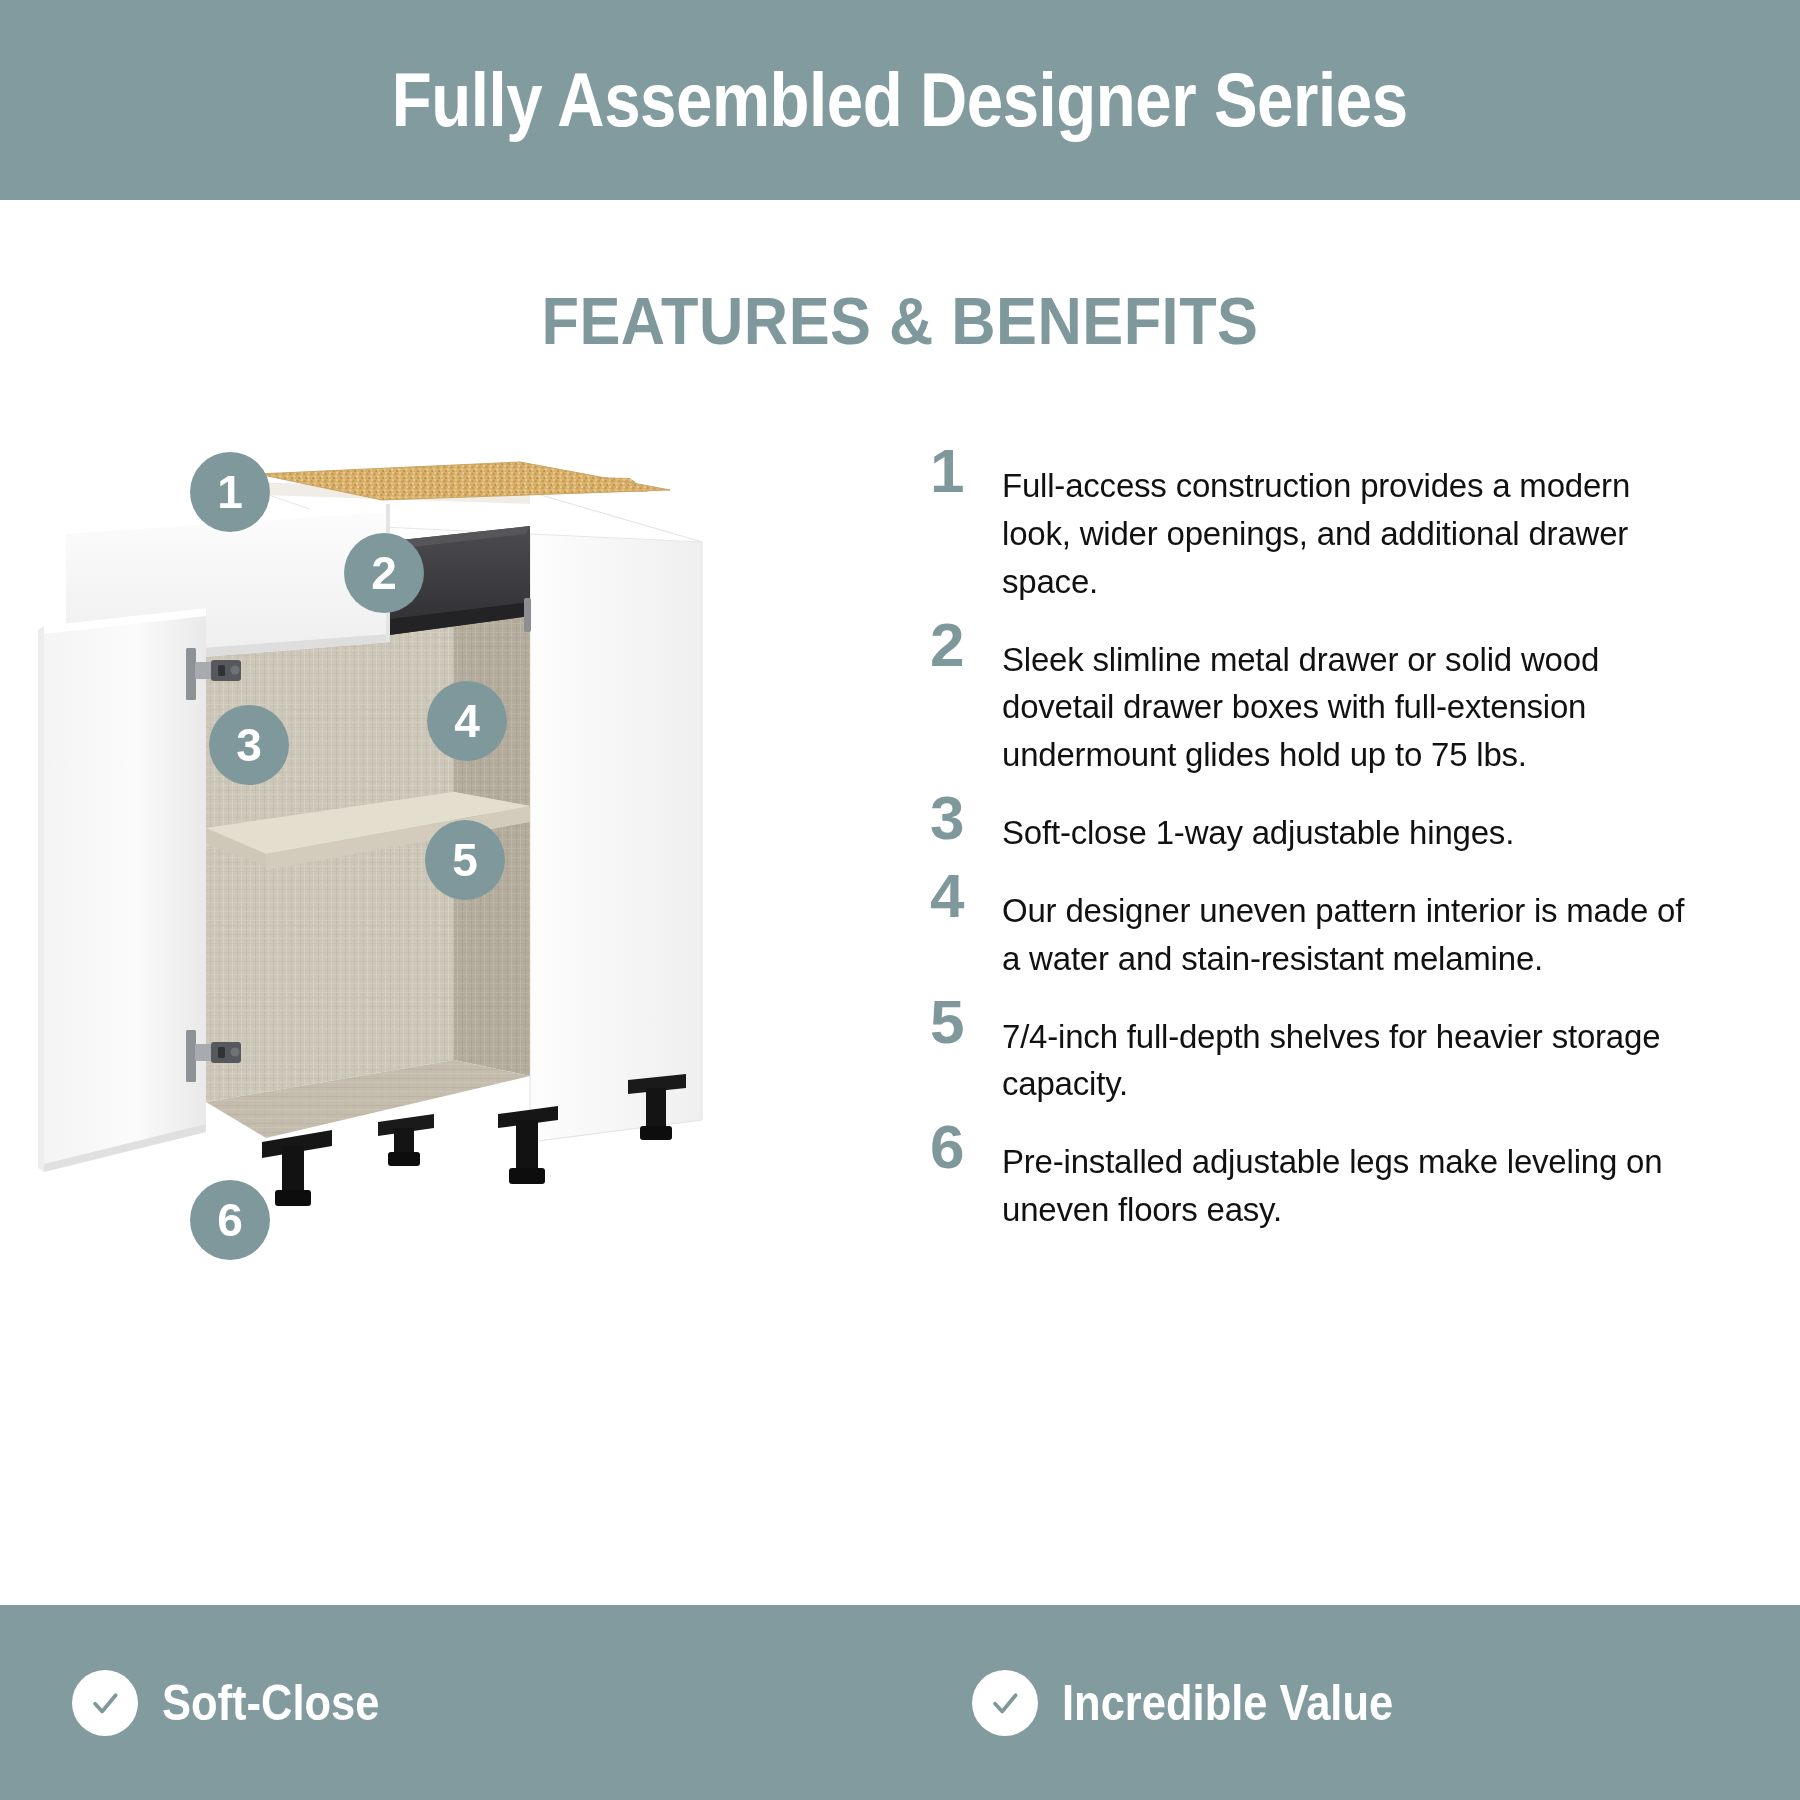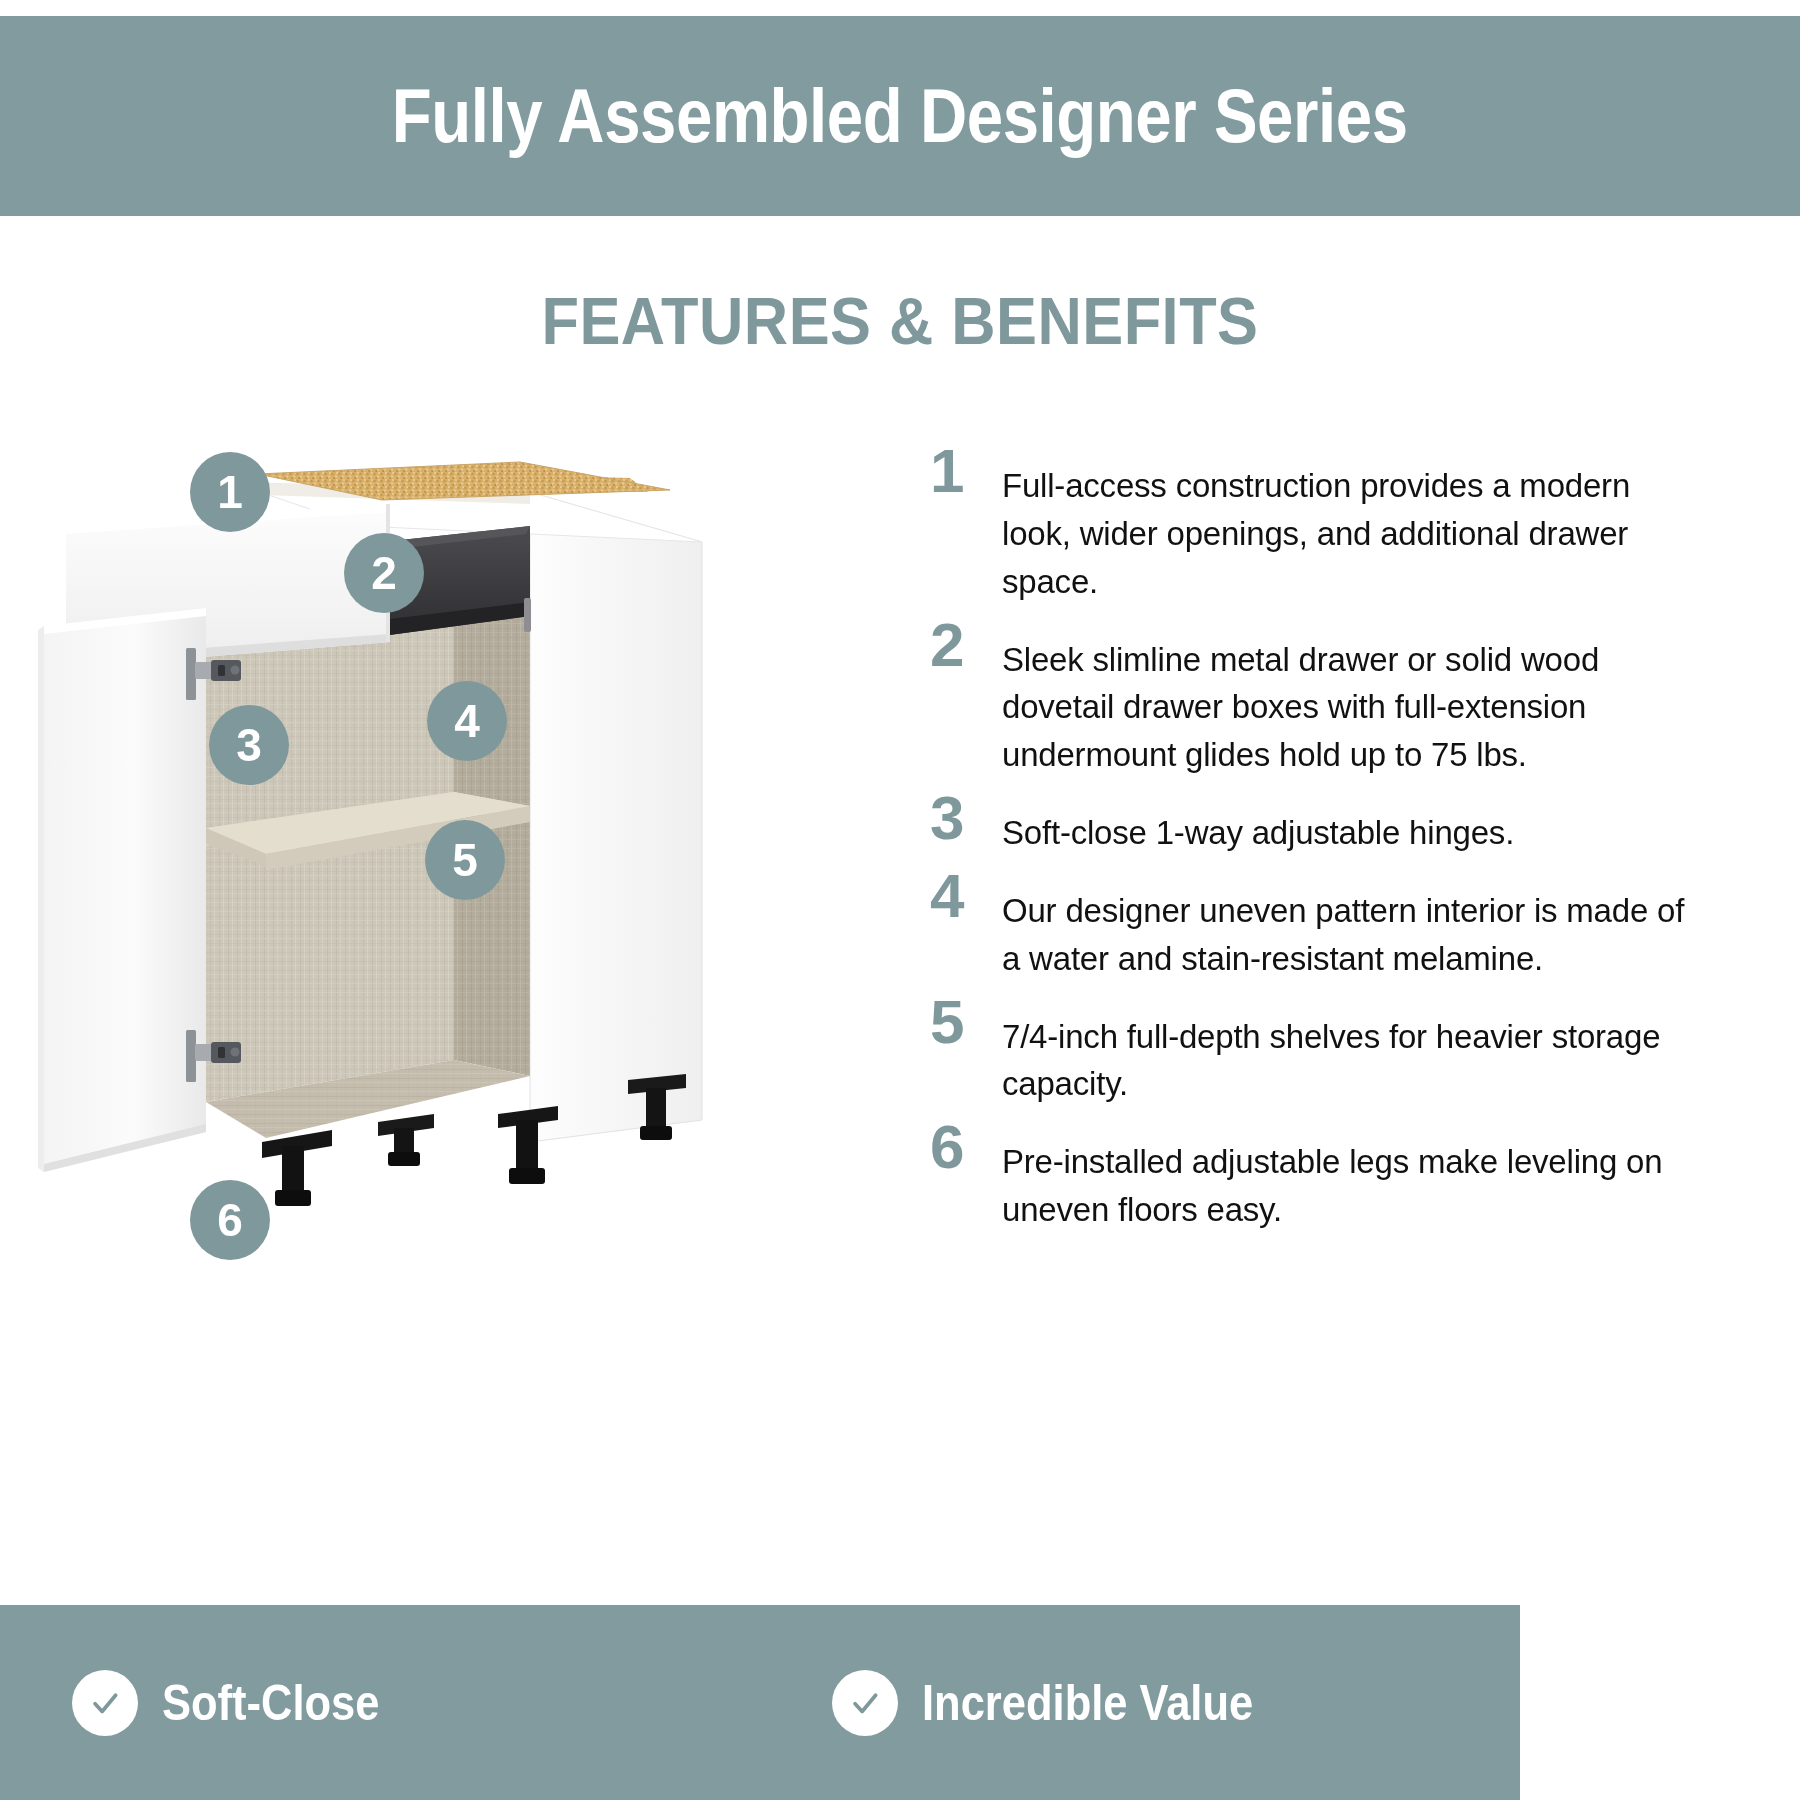--- a/index.html
+++ b/index.html
@@ -5,21 +5,21 @@
   * { box-sizing: border-box; margin: 0; padding: 0; }
   html, body { width: 1800px; height: 1800px; background: #ffffff; }
   body {
     font-family: "Liberation Sans", sans-serif;
     position: relative;
     overflow: hidden;
   }
 
   
   .header-band {
-    position: absolute; top: 16px; left: 0;
+    position: absolute; top: 0; left: 0;
     width: 1800px; height: 200px;
     background: #829b9e;
     display: flex; align-items: center; justify-content: center;
   }
   .header-title {
     color: #ffffff;
     font-size: 76px;
     font-weight: bold;
     letter-spacing: -0.5px;
     transform: scaleX(0.86);
@@ -94,21 +94,21 @@
     line-height: 1.45;
     flex: 1;
     letter-spacing: -0.2px;
     padding-top: 14px;
   }
 
   
   .footer-band {
     position: absolute;
     bottom: 0; left: 0;
-    width: 1520px; height: 195px;
+    width: 1800px; height: 195px;
     background: #829b9e;
     display: flex;
     align-items: center;
   }
   .footer-item {
     display: flex;
     align-items: center;
     flex: 1;
     justify-content: flex-start;
     padding-left: 72px;

